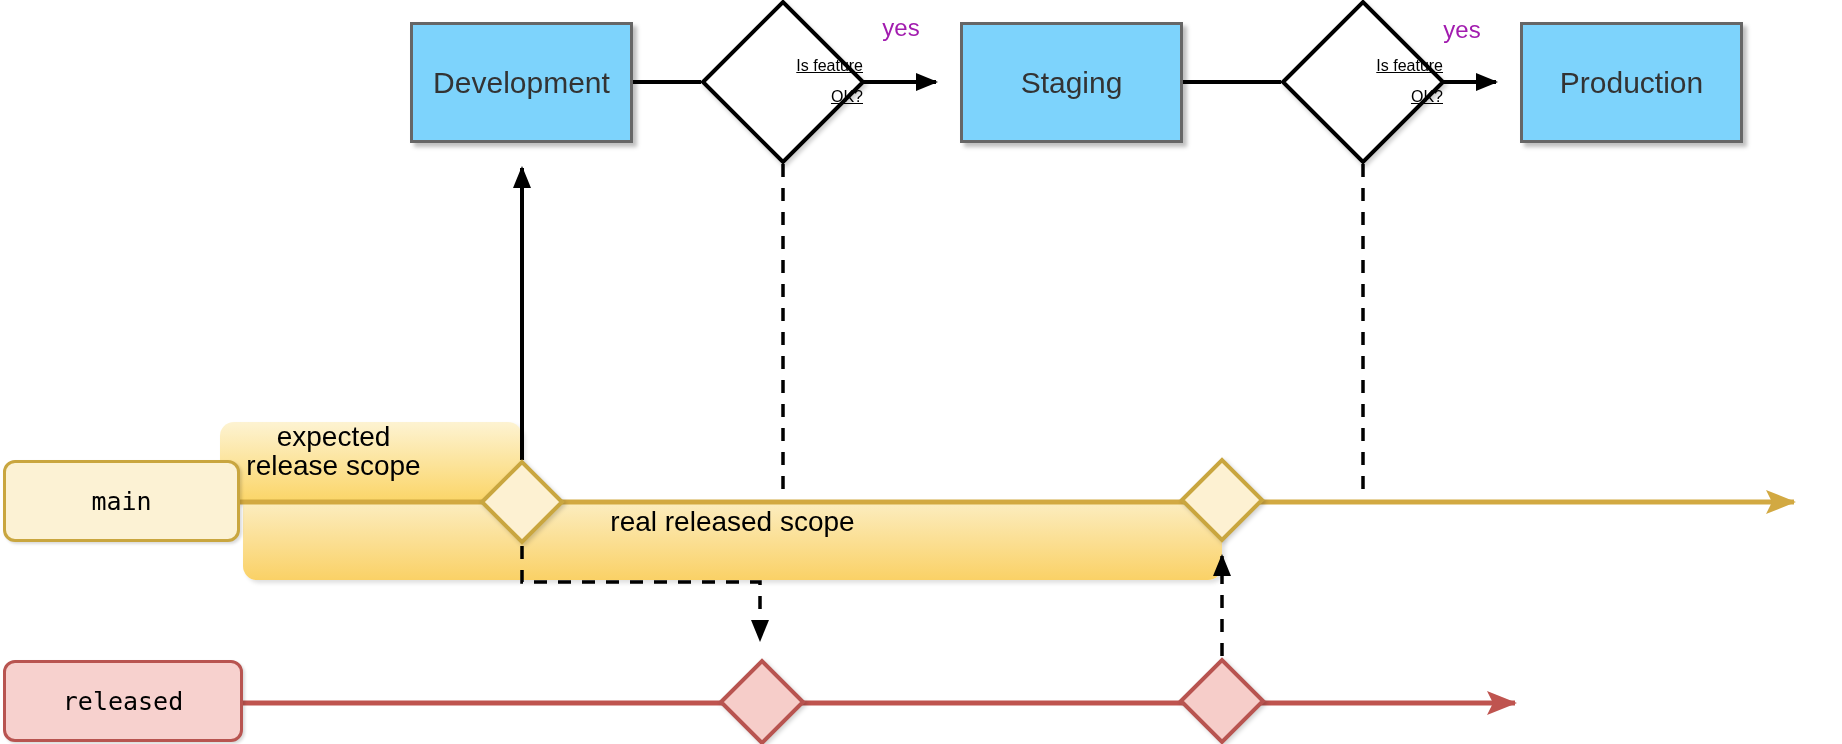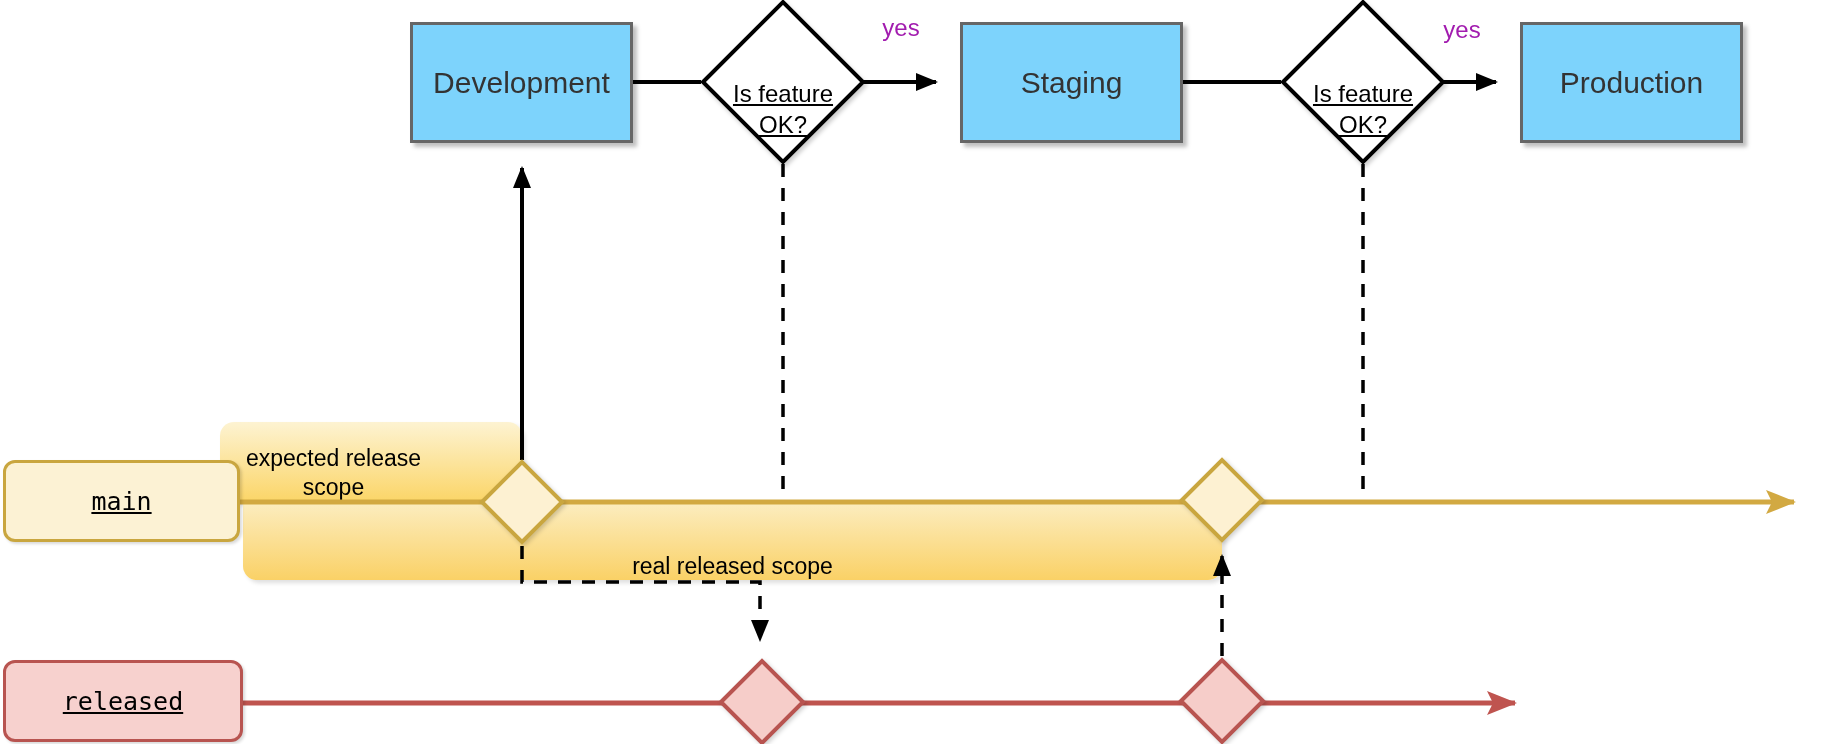--- a/index.html
+++ b/index.html
@@ -15,48 +15,47 @@
     font-size:30px;color:#333333;
     box-shadow:4px 4px 4px rgba(0,0,0,0.25);
     z-index:3;
   }
   #stage-development{left:410px;top:22px;}
   #stage-staging{left:960px;top:22px;}
   #stage-production{left:1520px;top:22px;}
   
   .decision-label{
     position:absolute;top:49px;width:160px;height:64px;
-    display:flex;flex-direction:column;align-items:center;justify-content:center;
-    font-size:24px;line-height:31px;color:#000;text-align:center;z-index:4;margin-top:28px;
+    display:flex;flex-direction:column;align-items:flex-end;justify-content:center;
+    font-size:16px;line-height:31px;color:#000;text-align:center;z-index:4;
   }
   .decision-label span{text-decoration:underline;}
   #decision1-label{left:703px;}
   #decision2-label{left:1283px;}
   
   .yes-label{
     position:absolute;width:100px;text-align:center;
     font-size:24px;color:#a21caf;z-index:4;
   }
   #yes1{left:851px;top:14px;}
   #yes2{left:1412px;top:16px;}
   
   .branch-label{
     position:absolute;left:3px;box-sizing:border-box;border-radius:12px;
     display:flex;align-items:center;justify-content:center;
     font-family:"DejaVu Sans Mono",monospace;font-size:25px;color:#000;
     box-shadow:2px 2px 3px rgba(0,0,0,0.15);
     z-index:5;
-    text-decoration:underline;
   }
   #main-label{top:460px;width:237px;height:82px;background:#fcf2d4;border:3px solid #c9a63f;}
   #feature-label{top:660px;width:240px;height:82px;background:#f7d1ce;border:3px solid #b85450;}
   
   .scope-band{
-    position:absolute;box-sizing:border-box;color:#000;font-size:23px;
-    display:flex;align-items:flex-end;justify-content:center;text-align:center;
+    position:absolute;box-sizing:border-box;color:#000;font-size:28px;
+    display:flex;align-items:flex-start;justify-content:center;text-align:center;
     box-shadow:3px 3px 4px rgba(0,0,0,0.13);
     z-index:1;
   }
   #expected-scope{
     left:220px;top:422px;width:302px;height:80px;
     background:linear-gradient(180deg,#fdf3d2 0%,#fbd567 100%);
     border-radius:14px 14px 0 0;
     padding:0 85px 0 10px;line-height:29px;
   }
   #real-scope{

